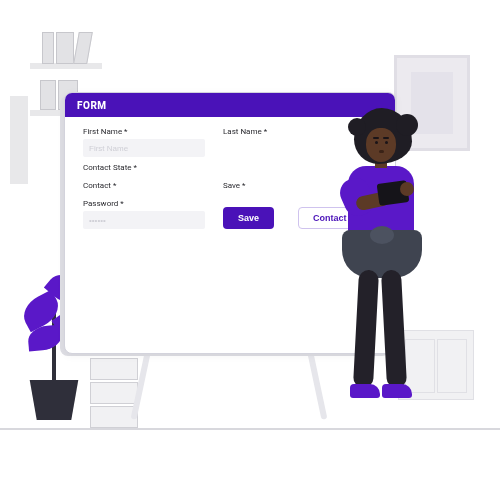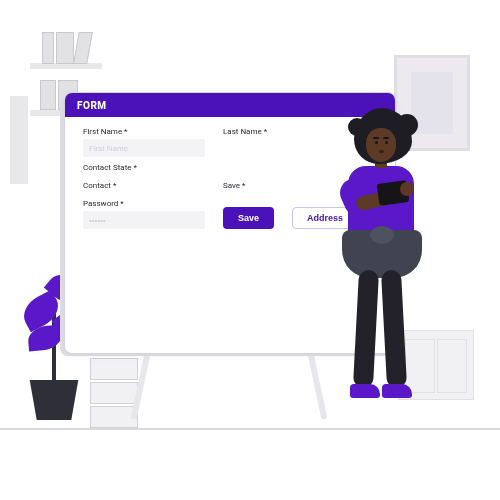--- a/index.html
+++ b/index.html
@@ -37,21 +37,21 @@
   .leg{position:absolute;top:-4px;width:6px;height:72px;background:#e6e6eb;border-radius:3px}
   .leg.ll{left:14px;transform:rotate(12deg)}
   .leg.lr{right:14px;transform:rotate(-12deg)}
   .form-header{height:24px;background:#4a12b8;color:#fff;font-size:10px;font-weight:800;letter-spacing:.5px;display:flex;align-items:center;padding:0 12px}
   .form-body{padding:10px 18px 12px;display:grid;grid-template-columns:1fr 1fr 1fr 1fr;column-gap:18px;row-gap:6px}
   .field{display:flex;flex-direction:column}
   .field.full{grid-column:1/-1}
   .label{font-size:8px;color:#2a2a2f;margin-bottom:3px}
   .input{height:18px;background:#f3f3f6;border:none;border-radius:2px;font-size:8px;padding:0 6px;color:#bdbdc6}
   .input::placeholder{color:#cfcfd6}
-  .actions{grid-column:1/-1;display:flex;gap:18px;margin-top:4px;justify-content:center}
+  .actions{grid-column:1/-1;display:flex;gap:24px;margin-top:4px;justify-content:center}
   .btn{height:22px;padding:0 14px;border-radius:4px;font-size:9px;font-weight:700;cursor:pointer;border:1px solid transparent}
   .btn.primary{background:#4a12b8;color:#fff}
   .btn.secondary{background:#fff;color:#4a12b8;border-color:#cfc3ee}
   
   .person{position:absolute;right:60px;top:108px;width:120px;height:310px}
   .hair{position:absolute;left:34px;top:0;width:58px;height:56px;background:#1f1d24;border-radius:48% 52% 58% 42%/56% 60% 40% 44%}
   .hair:before{content:"";position:absolute;right:-6px;top:6px;width:22px;height:22px;background:#1f1d24;border-radius:50%}
   .hair:after{content:"";position:absolute;left:-6px;top:10px;width:18px;height:18px;background:#1f1d24;border-radius:50%}
   .face{position:absolute;left:46px;top:20px;width:30px;height:34px;background:#5c3a26;border-radius:46% 46% 50% 50%}
   .neck{position:absolute;left:55px;top:50px;width:12px;height:10px;background:#5c3a26}
@@ -136,21 +136,21 @@
         <span class="label">Save *</span>
       </div>
 
       <div class="field" style="grid-column:1/2">
         <span class="label">Password *</span>
         <input class="input" type="password" placeholder="••••••" style="">
       </div>
 
       <div class="actions" style="grid-column:2/3;align-self:end;justify-content:flex-start">
         <button class="btn primary">Save</button>
-        <button class="btn secondary">Address</button>
+        <button class="btn secondary">Contact</button>
       </div>
 
     </div>
   </div>
 
   <div class="person">
     <div class="torso"></div>
     <div class="arm-r"></div>
     <div class="skirt"></div>
     <div class="knot"></div>

